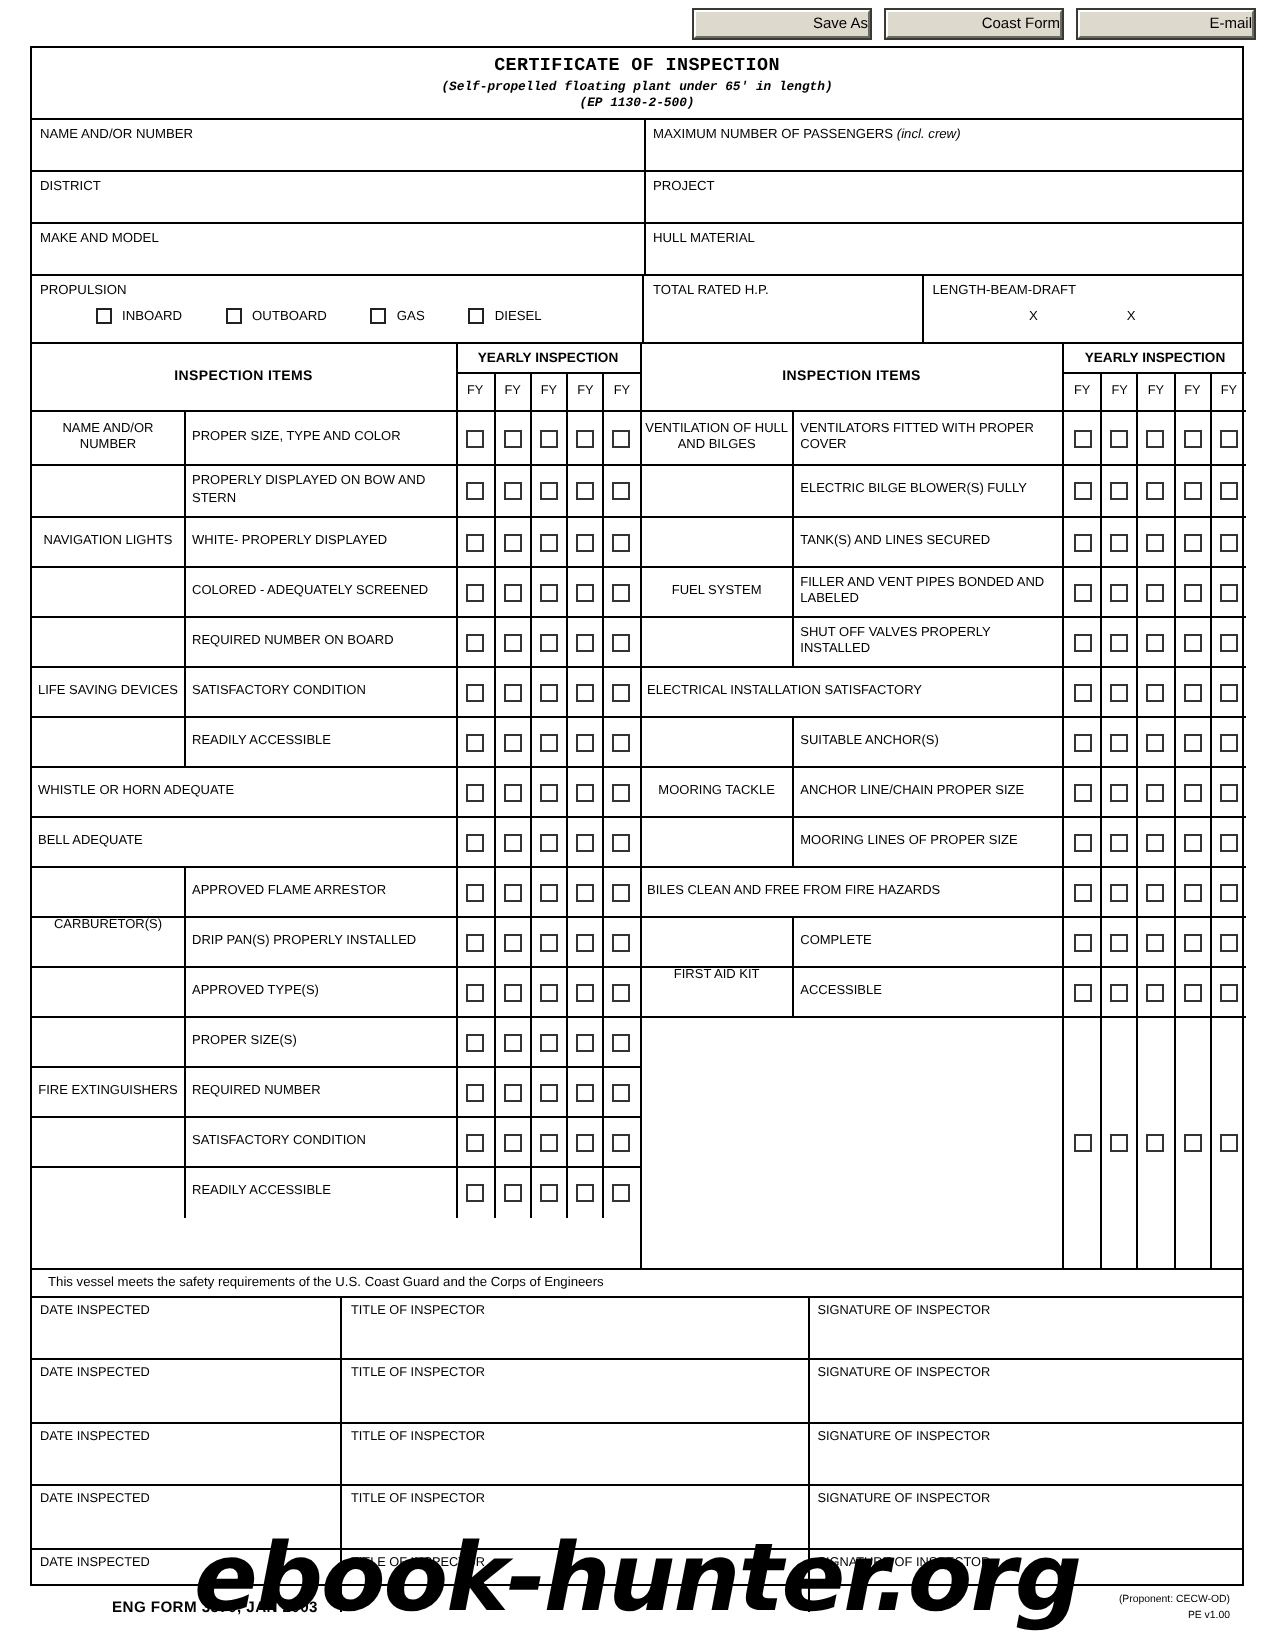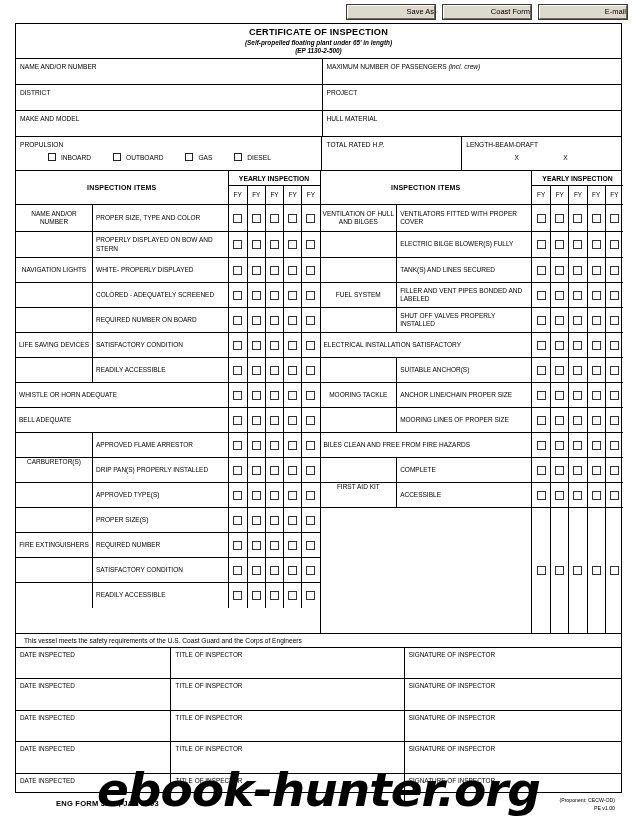--- a/index.html
+++ b/index.html
@@ -32,21 +32,21 @@
   }
 
   
   #page {
     position: absolute; top: 23px; left: 15px;
     width: 607px; height: 770px;
     border: 1.6px solid #000;
     background: #fff;
   }
 
-  .hdrblock { border-bottom: 1.3px solid #000; text-align: center; padding: 3px 0 4px; }
+  .hdrblock { border-bottom: 1.3px solid #000; text-align: center; padding: 3px 0 4px; font-family: Liberation Mono, monospace; }
   .h-title { font-size: 9.2px; font-weight: bold; letter-spacing: .2px; }
   .h-sub   { font-size: 6.4px; font-style: italic; font-weight: bold; margin-top: 2px; }
   .h-sub2  { font-size: 6.4px; font-style: italic; font-weight: bold; margin-top: 1px; }
 
   
   .idrow { display: flex; border-bottom: 1px solid #000; }
   .idrow:last-of-type { border-bottom: 1.3px solid #000; }
   .idcell { padding: 4px 4px 0 4px; font-size: 6.6px; position: relative; }
   .idcell.b { border-left: 1px solid #000; }
   .w-left  { width: 306px; height: 25px; }

